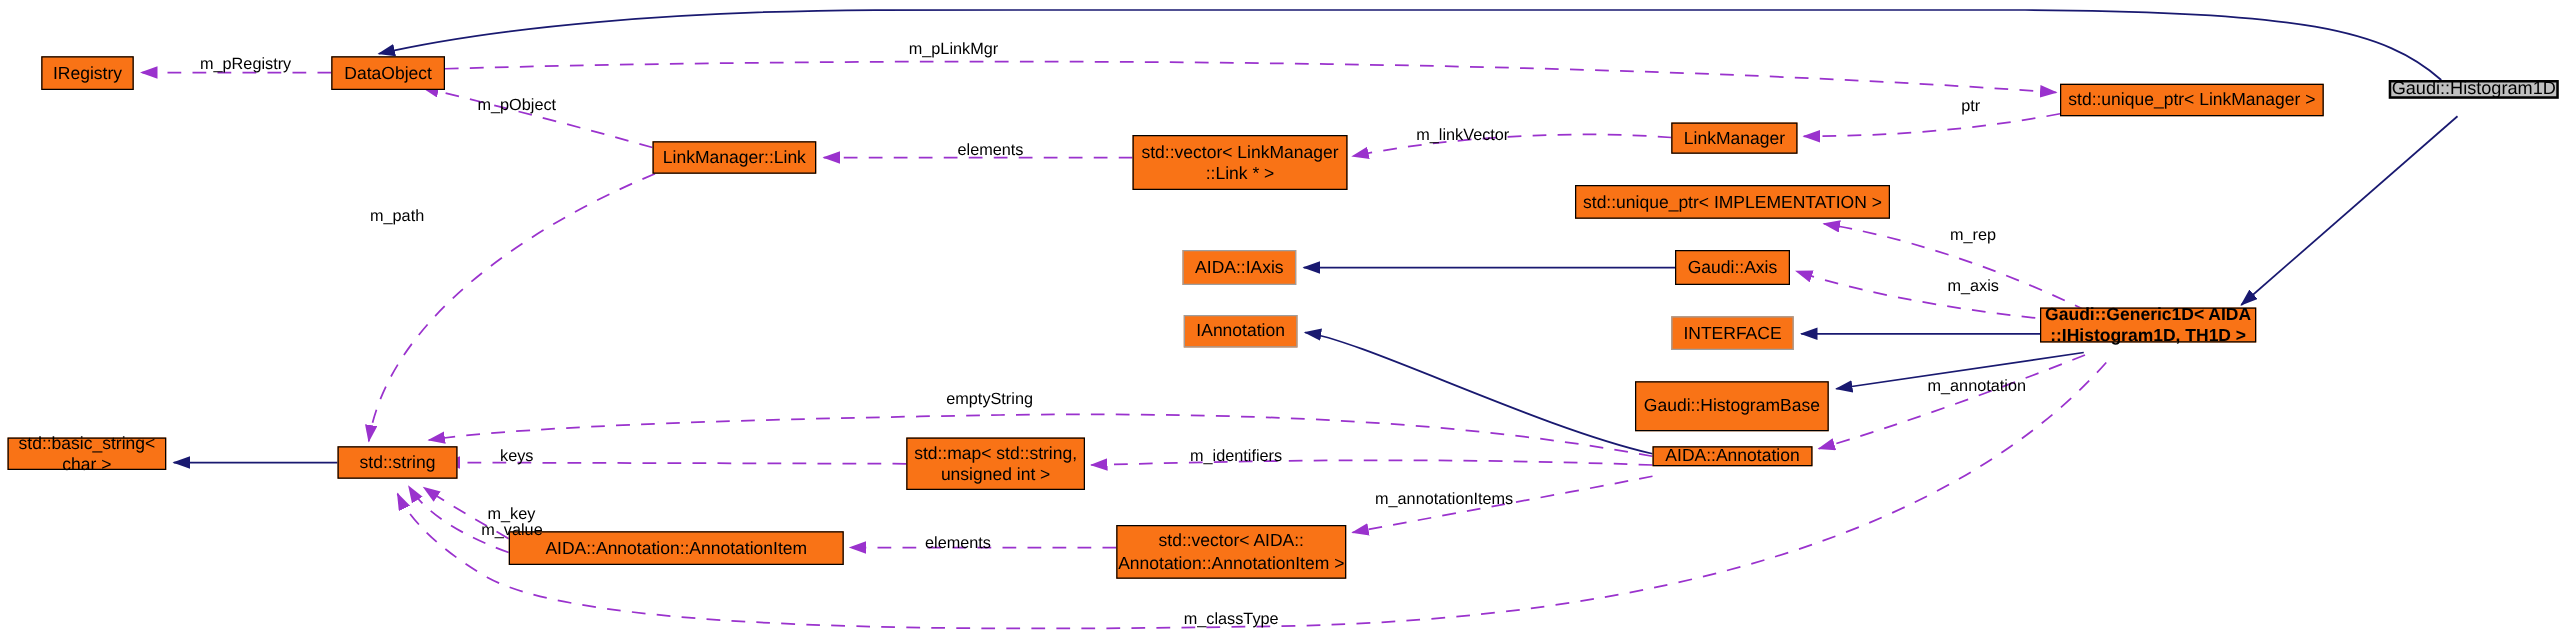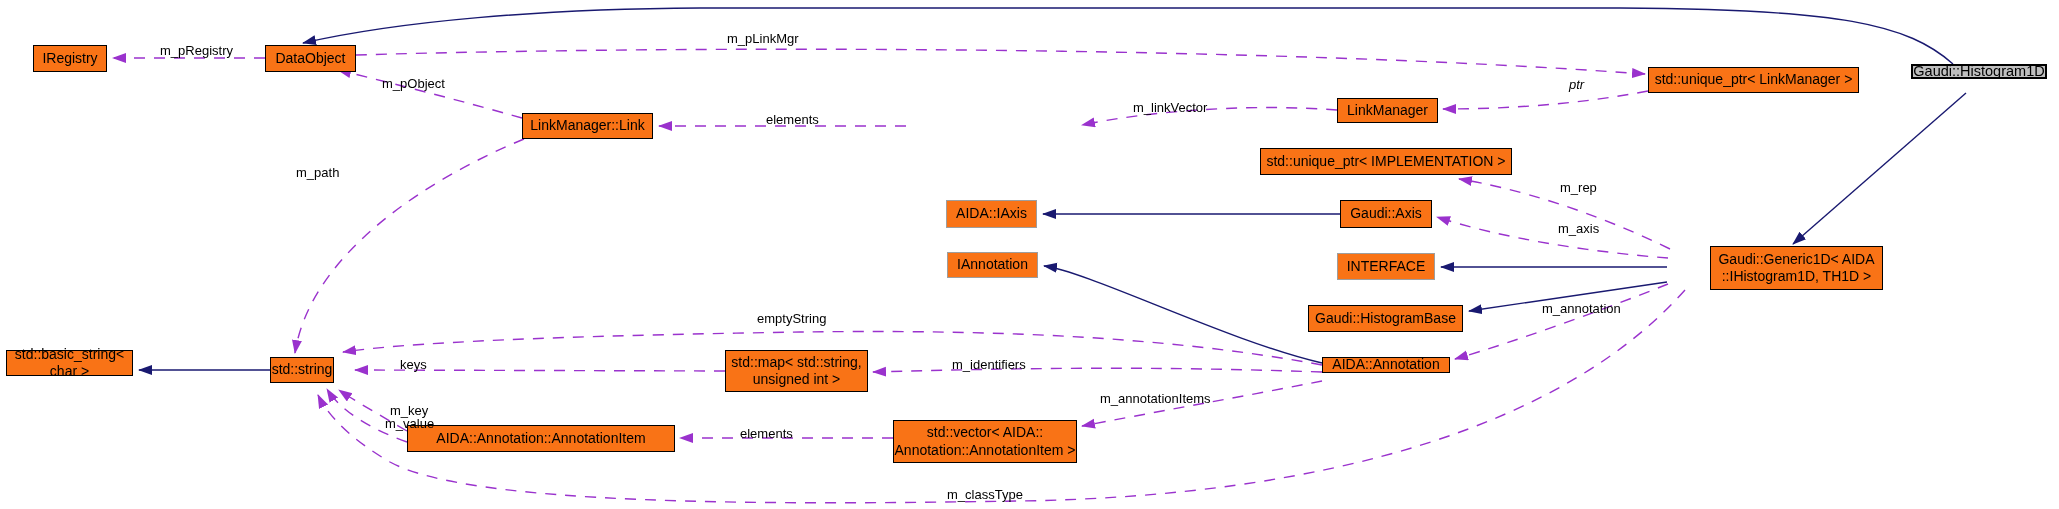--- a/index.html
+++ b/index.html
@@ -77,50 +77,54 @@
   </div>
   <div class="node" style="left:1648px;top:67px;width:211px;height:26px;">
     <span>std::unique_ptr&lt; LinkManager &gt;</span>
   </div>
   <div class="node main" style="left:1911px;top:64px;width:136px;height:15px;">
     <span>Gaudi::Histogram1D</span>
   </div>
   <div class="node" style="left:522px;top:113px;width:131px;height:26px;">
     <span>LinkManager::Link</span>
   </div>
+  <div class="node" style="left:906px;top:108px;width:172px;height:44px;">
+    <span>std::vector&lt; LinkManager</span>
+    <span>::Link * &gt;</span>
+  </div>
   <div class="node" style="left:1337px;top:98px;width:101px;height:25px;">
     <span>LinkManager</span>
   </div>
   <div class="node" style="left:1260px;top:148px;width:252px;height:27px;">
     <span>std::unique_ptr&lt; IMPLEMENTATION &gt;</span>
   </div>
   <div class="node ext" style="left:946px;top:200px;width:91px;height:28px;text-align:right;">
     <span>AIDA::IAxis</span>
   </div>
   <div class="node" style="left:1340px;top:200px;width:92px;height:28px;">
     <span>Gaudi::Axis</span>
   </div>
   <div class="node ext" style="left:947px;top:252px;width:91px;height:26px;">
     <span>IAnnotation</span>
   </div>
   <div class="node ext" style="left:1337px;top:253px;width:98px;height:27px;">
     <span>INTERFACE</span>
   </div>
-  <div class="node" style="left:1308px;top:305px;width:155px;height:27px;">
+  <div class="node" style="left:1308px;top:305px;width:155px;height:40px;">
     <span>Gaudi::HistogramBase</span>
   </div>
-  <div class="node" style="left:1710px;top:246px;width:173px;height:44px;">
+  <div class="node" style="left:1632px;top:246px;width:173px;height:28px;font-weight:bold;">
     <span>Gaudi::Generic1D&lt; AIDA</span>
     <span>::IHistogram1D, TH1D &gt;</span>
   </div>
   <div class="node" style="left:6px;top:350px;width:127px;height:26px;">
     <span>std::basic_string&lt;</span>
     <span>char &gt;</span>
   </div>
-  <div class="node" style="left:270px;top:357px;width:64px;height:26px;">
+  <div class="node" style="left:270px;top:357px;width:96px;height:26px;">
     <span>std::string</span>
   </div>
   <div class="node" style="left:725px;top:350px;width:143px;height:42px;">
     <span>std::map&lt; std::string,</span>
     <span>unsigned int &gt;</span>
   </div>
   <div class="node" style="left:1322px;top:357px;width:128px;height:16px;">
     <span>AIDA::Annotation</span>
   </div>
   <div class="node" style="left:407px;top:425px;width:268px;height:27px;">
@@ -129,21 +133,21 @@
   <div class="node" style="left:893px;top:420px;width:184px;height:43px;">
     <span>std::vector&lt; AIDA::</span>
     <span>Annotation::AnnotationItem &gt;</span>
   </div>
 
   <div class="elabel" style="left:160px;top:43px;">m_pRegistry</div>
   <div class="elabel" style="left:727px;top:31px;">m_pLinkMgr</div>
   <div class="elabel" style="left:382px;top:76px;">m_pObject</div>
   <div class="elabel" style="left:766px;top:112px;">elements</div>
   <div class="elabel" style="left:1133px;top:100px;">m_linkVector</div>
-  <div class="elabel" style="left:1569px;top:77px;font-style:italic;">ptr</div>
+  <div class="elabel" style="left:1569px;top:77px;">ptr</div>
   <div class="elabel" style="left:1560px;top:180px;">m_rep</div>
   <div class="elabel" style="left:1558px;top:221px;">m_axis</div>
   <div class="elabel" style="left:1542px;top:301px;">m_annotation</div>
   <div class="elabel" style="left:757px;top:311px;">emptyString</div>
   <div class="elabel" style="left:400px;top:357px;">keys</div>
   <div class="elabel" style="left:952px;top:357px;">m_identifiers</div>
   <div class="elabel" style="left:296px;top:165px;">m_path</div>
   <div class="elabel" style="left:390px;top:403px;">m_key</div>
   <div class="elabel" style="left:385px;top:416px;">m_value</div>
   <div class="elabel" style="left:740px;top:426px;">elements</div>

